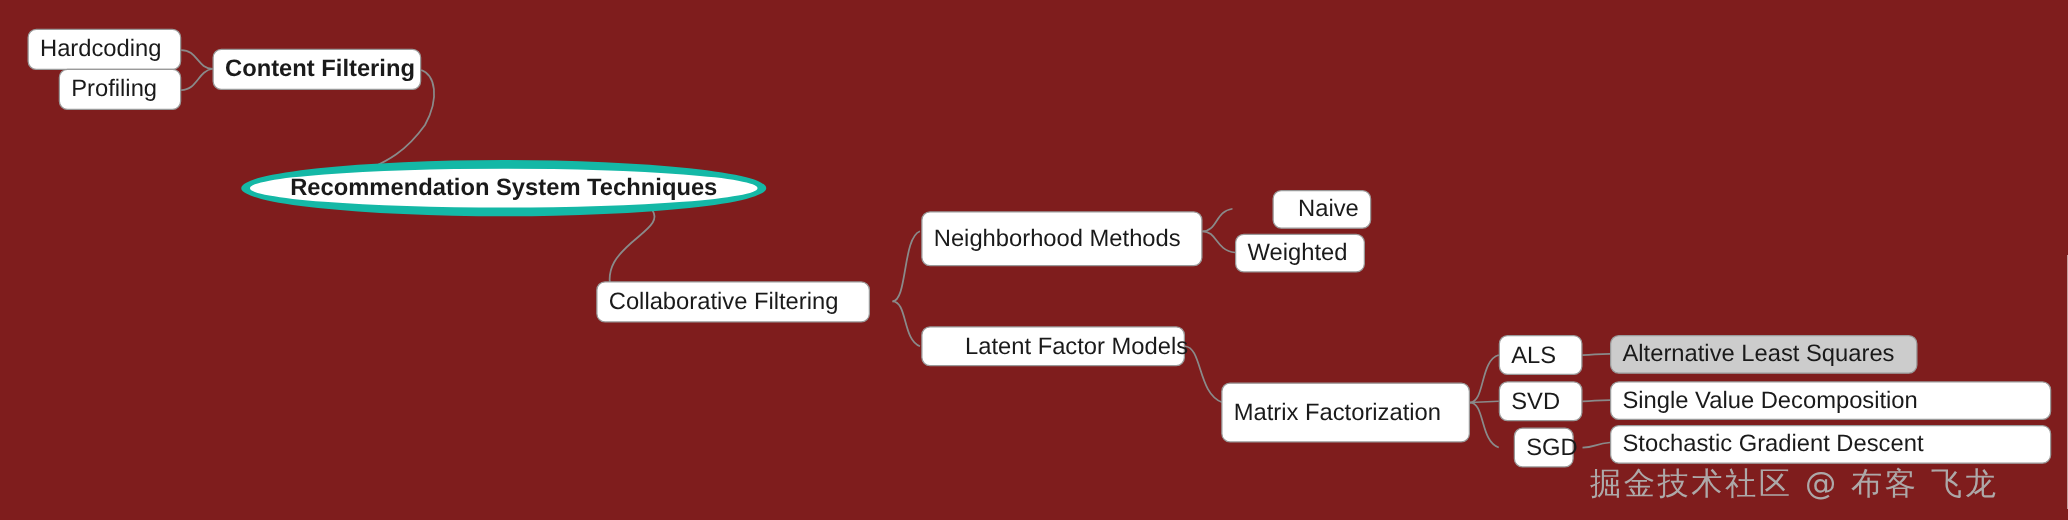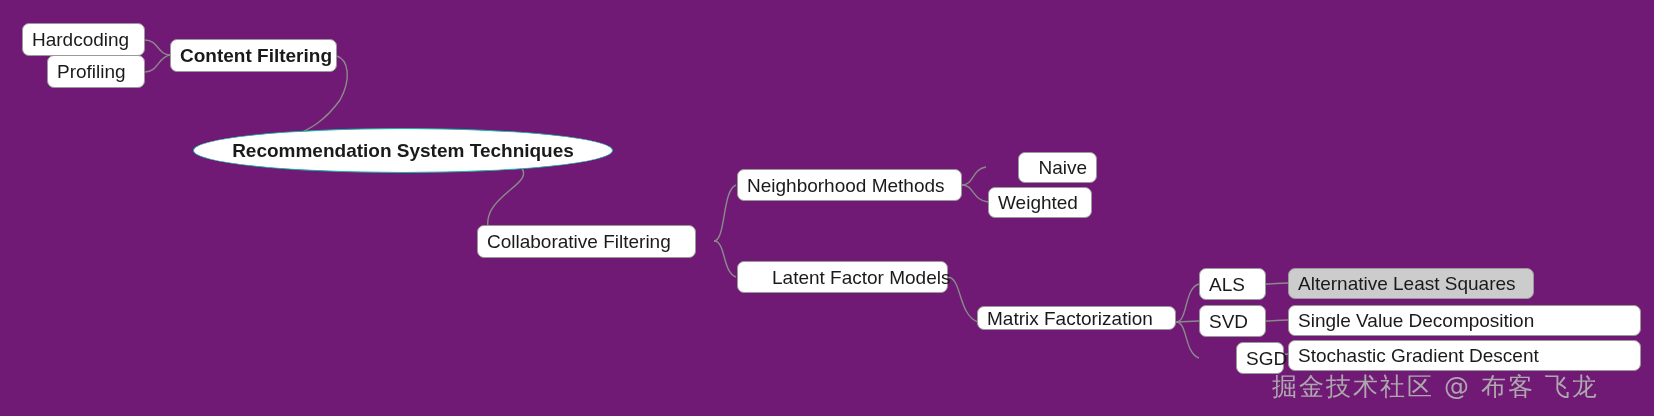--- a/index.html
+++ b/index.html
@@ -7,21 +7,21 @@
     padding: 0;
     background: #ffffff;
   }
   body {
     font-family: "Liberation Sans", sans-serif;
   }
   #canvas {
     position: relative;
     width: 1654px;
     height: 416px;
-    background: #701a75;
+    background: #7f1d1d;
     overflow: hidden;
   }
   #edges {
     position: absolute;
     left: 0;
     top: 0;
     width: 1654px;
     height: 416px;
     pointer-events: none;
   }
@@ -39,21 +39,21 @@
     color: #1a1a1a;
     white-space: nowrap;
     padding: 0 9px;
     line-height: 1;
   }
   .node.highlight {
     background: #cccccc;
   }
   .node.root {
     border-radius: 50%;
-    border: 1px solid #14b8a6;
+    border: 7px solid #14b8a6;
     font-weight: bold;
     justify-content: center;
     font-size: 19px;
     padding: 0;
   }
   .watermark {
     position: absolute;
     font-family: "DejaVu Sans", sans-serif;
     font-size: 25px;
     color: #b0b0b0;
@@ -115,57 +115,57 @@
   </div>
 
   <div class="node root" style="left:193px; top:128px; width:420px; height:45px;">
     <span>Recommendation System Techniques</span>
   </div>
 
   <div class="node" style="left:477px; top:225px; width:219px; height:33px;">
     <span>Collaborative Filtering</span>
   </div>
 
-  <div class="node" style="left:737px; top:169px; width:225px; height:32px;">
+  <div class="node" style="left:737px; top:169px; width:225px; height:44px;">
     <span>Neighborhood Methods</span>
   </div>
 
   <div class="node" style="left:1018px; top:152px; width:79px; height:31px;justify-content:flex-end;">
     <span>Naive</span>
   </div>
 
   <div class="node" style="left:988px; top:187px; width:104px; height:31px;">
     <span>Weighted</span>
   </div>
 
   <div class="node" style="left:737px; top:261px; width:211px; height:32px;padding-left:34px;">
     <span>Latent Factor Models</span>
   </div>
 
-  <div class="node" style="left:977px; top:306px; width:199px; height:24px;">
+  <div class="node" style="left:977px; top:306px; width:199px; height:48px;">
     <span>Matrix Factorization</span>
   </div>
 
   <div class="node" style="left:1199px; top:268px; width:67px; height:32px;">
     <span>ALS</span>
   </div>
 
   <div class="node highlight" style="left:1288px; top:268px; width:246px; height:31px;">
     <span>Alternative Least Squares</span>
   </div>
 
   <div class="node" style="left:1199px; top:305px; width:67px; height:32px;">
     <span>SVD</span>
   </div>
 
   <div class="node" style="left:1288px; top:305px; width:353px; height:31px;">
     <span>Single Value Decomposition</span>
   </div>
 
-  <div class="node" style="left:1236px; top:342px; width:48px; height:32px;">
+  <div class="node" style="left:1211px; top:342px; width:48px; height:32px;">
     <span>SGD</span>
   </div>
 
   <div class="node" style="left:1288px; top:340px; width:353px; height:31px;">
     <span>Stochastic Gradient Descent</span>
   </div>
 
   <div class="watermark" style="left:1272px; top:370px;">掘金技术社区 @ 布客  飞龙</div>
 
 </div>

